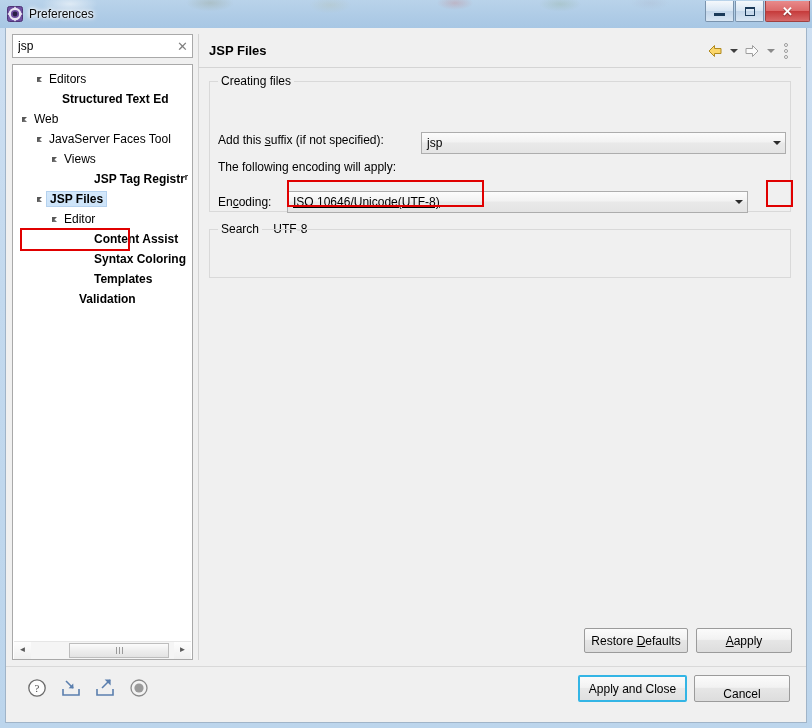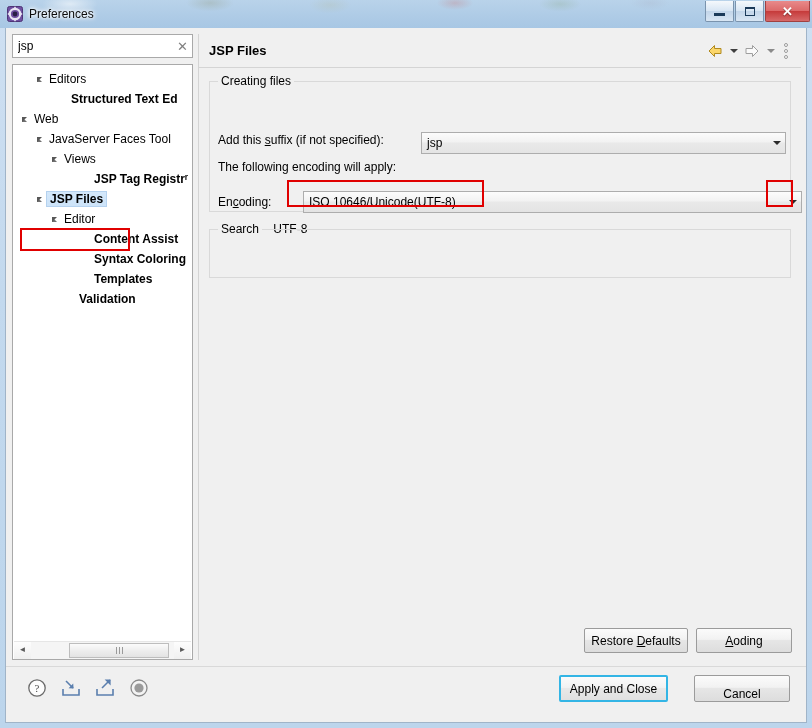--- a/index.html
+++ b/index.html
@@ -332,21 +332,21 @@
     background: #f0f0f0;
     border-top: 1px solid #d9d9d9;
   }
   .footer-icons {
     position: absolute; left: 20px; top: 10px;
     display: flex; align-items: center; gap: 12px;
   }
   .ficon { width: 22px; height: 22px; cursor: default; }
   .footer-btns {
     position: absolute; right: 16px; top: 8px;
-    display: flex; gap: 26px; align-items: center; border-radius: 9px;
+    display: flex; gap: 7px; align-items: center; border-radius: 9px;
   }
 
   u { text-decoration: underline; }
 </style>
 </head>
 <body>
 
 <div class="window">
 
   <div class="glass-noise"></div>
@@ -390,21 +390,21 @@
           <input class="search-input" type="text" value="jsp" style="">
           <div class="search-clear">✕</div>
         </div>
 
         <div class="tree-wrap">
           <div class="tree" id="tree-container">
               <div class="tree-row" style="padding-left: 21px;">
                 <span class="tree-arrow expanded"></span>
                 <span class="tree-label">Editors</span>
               </div>
-              <div class="tree-row" style="padding-left: 43px;">
+              <div class="tree-row" style="padding-left: 34px;">
                 <span class="tree-arrow"></span>
                 <span class="tree-label bold">Structured Text Ed</span>
               </div>
               <div class="tree-row" style="padding-left: 6px;">
                 <span class="tree-arrow expanded"></span>
                 <span class="tree-label">Web</span>
               </div>
               <div class="tree-row" style="padding-left: 21px;">
                 <span class="tree-arrow expanded"></span>
                 <span class="tree-label">JavaServer Faces Tool</span>
@@ -508,42 +508,42 @@
           </span>
         </div>
 
         <div class="row" style="left:19px; top:126px;">
           <span class="lbl">The following encoding will apply:</span>
         </div>
 
         <div class="row" style="left:19px; top:161px;">
           <span class="lbl"><span>En</span><u>c</u><span>oding:</span></span>
         </div>
-        <div class="combo" style="position:absolute; left:104px; top:157px; width:499px;">
+        <div class="combo" style="position:absolute; left:88px; top:157px; width:461px;text-decoration:underline;">
           <span class="combo-text">ISO 10646/Unicode(UTF-8)</span>
           <span class="combo-arrow">
             <span class="caret-dn"></span>
           </span>
         </div>
 
         <div class="row" style="left:19px; top:188px;">
           <span class="lbl">IANA:</span>
           <span class="lbl" style="margin-left:24px;">UTF-8</span>
         </div>
 
         <div class="group" style="left:10px; top:195px; width:582px; height:49px;">
           <span class="group-title">Search</span>
         </div>
 
         <div class="btn-row-mid">
           <div class="btn" style="width:104px; height:25px;">
             <span><span>Restore </span><u>D</u><span>efaults</span></span>
           </div>
           <div class="btn" style="width:96px; height:25px;">
-            <span><span></span><u>A</u><span>oding</span></span>
+            <span><span></span><u>A</u><span>apply</span></span>
           </div>
         </div>
 
       </div>
 
       <div class="redbox" style="left:14px; top:200px; width:110px; height:23px;"></div>
       <div class="redbox" style="left:281px; top:152px; width:197px; height:27px;"></div>
       <div class="redbox" style="left:760px; top:152px; width:27px; height:27px;"></div>
 
     </div>

